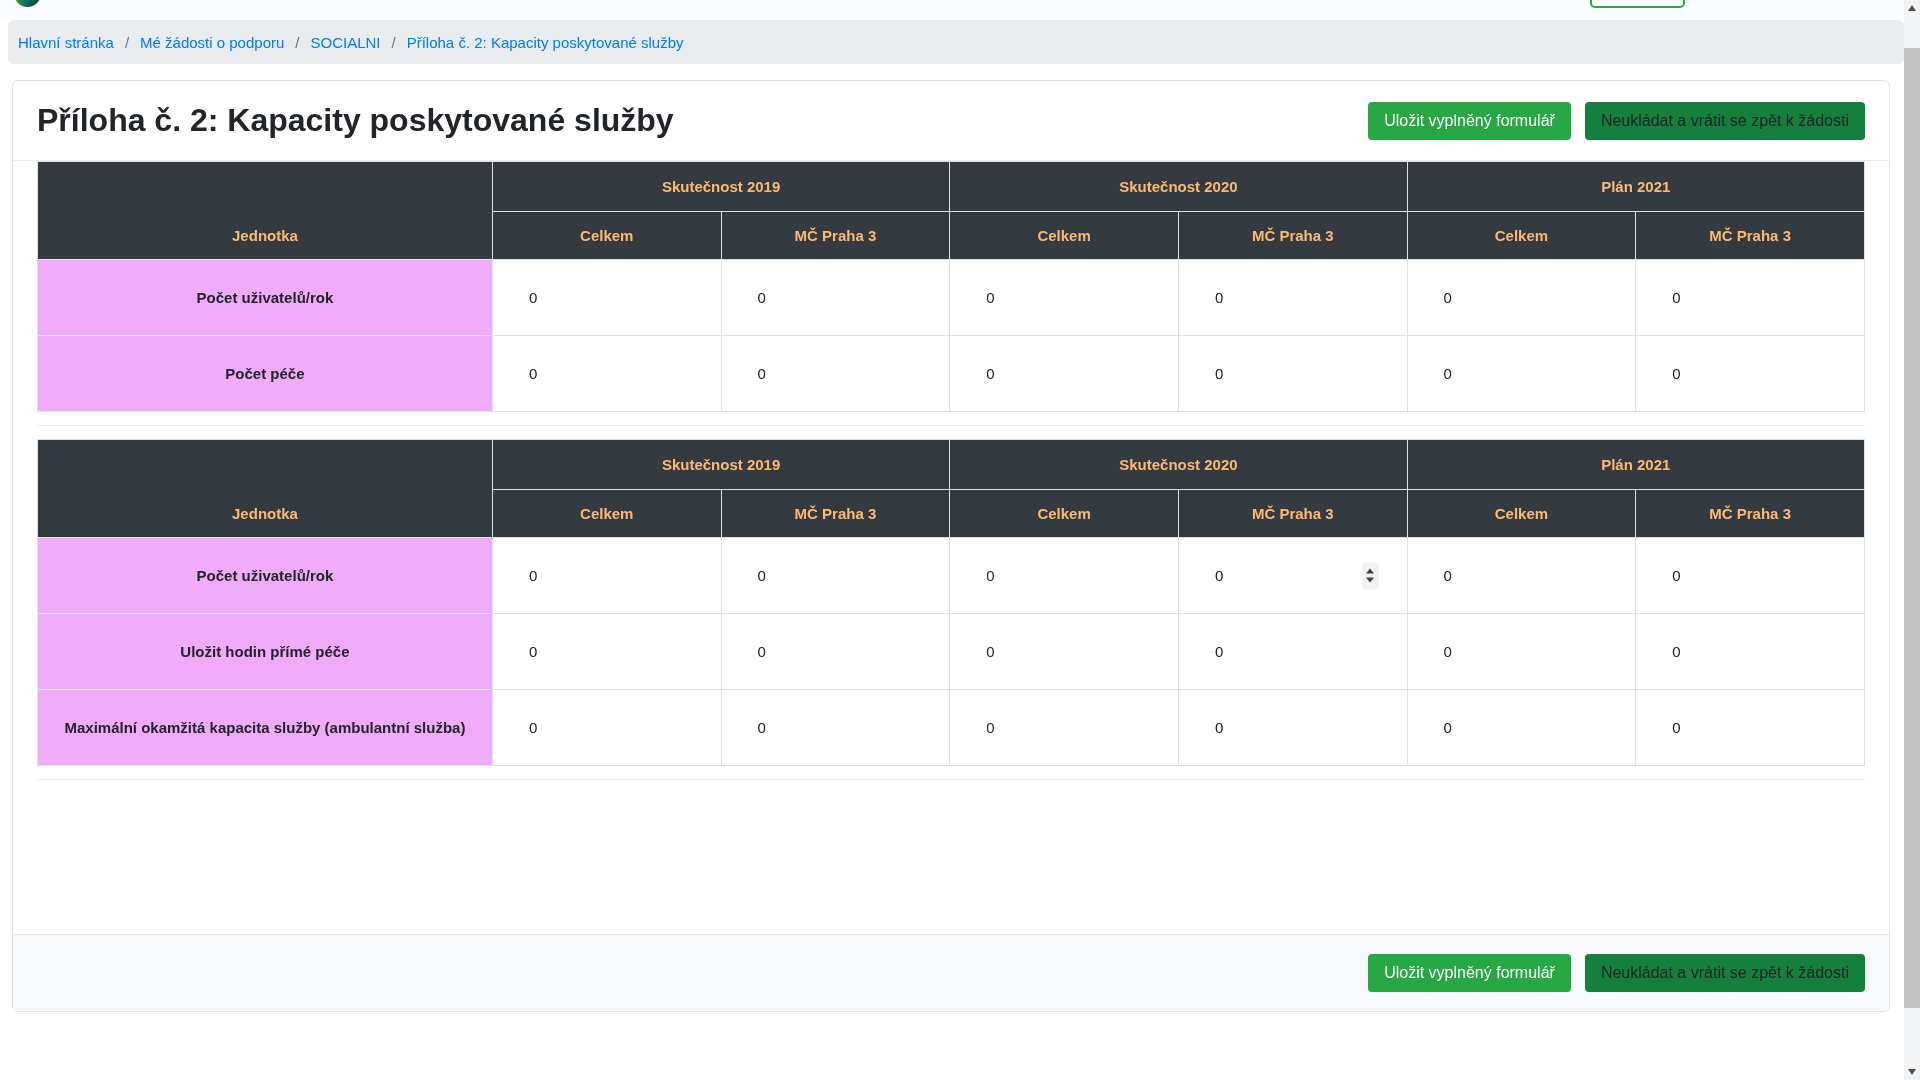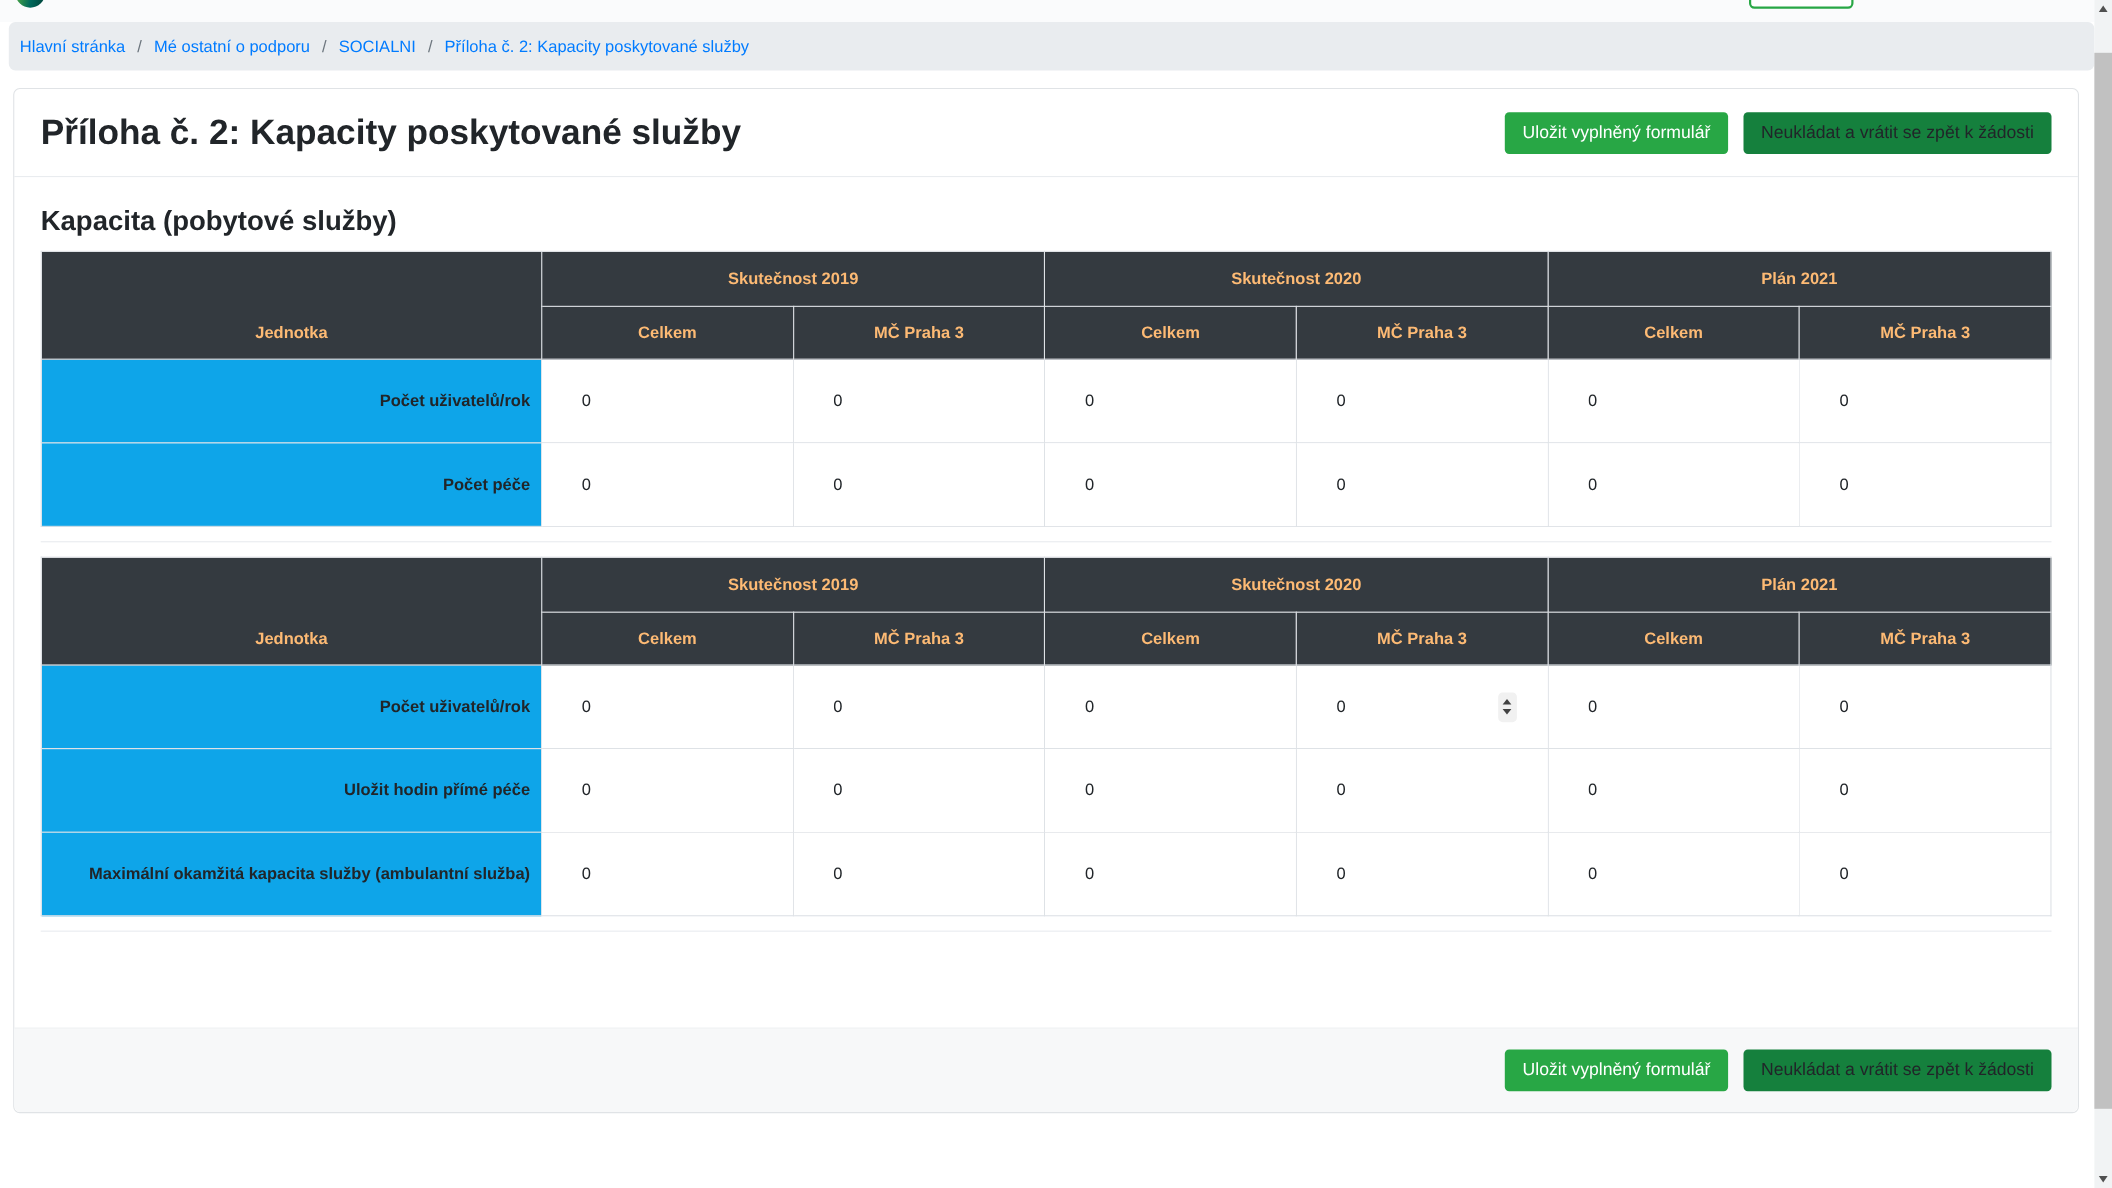--- a/index.html
+++ b/index.html
@@ -36,21 +36,21 @@
   .card-body { padding:0 24px; }
   .section-title { font-size:25px; font-weight:700; margin:26px 0 12px; color:#212529; }
 
   table.cap-table { width:100%; border-collapse:collapse; table-layout:fixed; }
   .cap-table th, .cap-table td { border:1px solid #dee2e6; font-size:15px; }
   .cap-table thead th { background:#343a40; color:#fdba74; text-align:center; font-weight:700; }
   .cap-table thead tr.group-row th { height:50px; }
   .cap-table thead tr.sub-row th { height:48px; }
   .cap-table thead th.unit-head { vertical-align:bottom; padding-bottom:15px; }
   .cap-table tbody tr { height:76px; }
-  .cap-table tbody th { font-weight:700; text-align:right; background:#0ea5e9; padding:0 10px; }
+  .cap-table tbody th { font-weight:700; text-align:center; background:#f0abfc; padding:0 10px; }
   .cap-table tbody td { background:#ffffff; position:relative; padding:0 12px; }
   .cell-input { width:100%; border:none; outline:none; background:transparent;
                 font-size:15px; color:#212529; padding-left:24px; font-family:inherit; }
   .sep-rule { border:none; border-top:1px solid #e9ecef; margin:13px 0; }
 
   
   .spinner { position:absolute; right:28px; top:50%; transform:translateY(-50%);
              width:17px; height:27px; background:#f1f1f1; border-radius:4px;
              display:flex; flex-direction:column; align-items:center; justify-content:center;
              gap:4px; cursor:pointer; }
@@ -79,38 +79,37 @@
 <body>
 
 <div class="topbar">
   <div class="logo-sliver"></div>
   <div class="partial-btn"></div>
 </div>
 
 <nav class="breadcrumb-bar">
   <a>Hlavní stránka</a>
   <span class="crumb-sep">/</span>
-  <a>Mé ostatní o podporu</a>
+  <a>Mé žádosti o podporu</a>
   <span class="crumb-sep">/</span>
   <a>SOCIALNI</a>
   <span class="crumb-sep">/</span>
   <a>Příloha č. 2: Kapacity poskytované služby</a>
 </nav>
 
 <div class="card">
   <div class="card-header">
     <h1 class="page-title">Příloha č. 2: Kapacity poskytované služby</h1>
     <div class="header-actions">
       <button class="btn btn-save">Uložit vyplněný formulář</button>
       <button class="btn btn-cancel">Neukládat a vrátit se zpět k žádosti</button>
     </div>
   </div>
 
   <div class="card-body">
-      <h2 class="section-title">Kapacita (pobytové služby)</h2>
       <table class="cap-table">
         <colgroup>
           <col style="width: 24.9%;">
           <col style="width: 12.5166%;">
           <col style="width: 12.5166%;">
           <col style="width: 12.5166%;">
           <col style="width: 12.5166%;">
           <col style="width: 12.5166%;">
           <col style="width: 12.5166%;">
         </colgroup>

